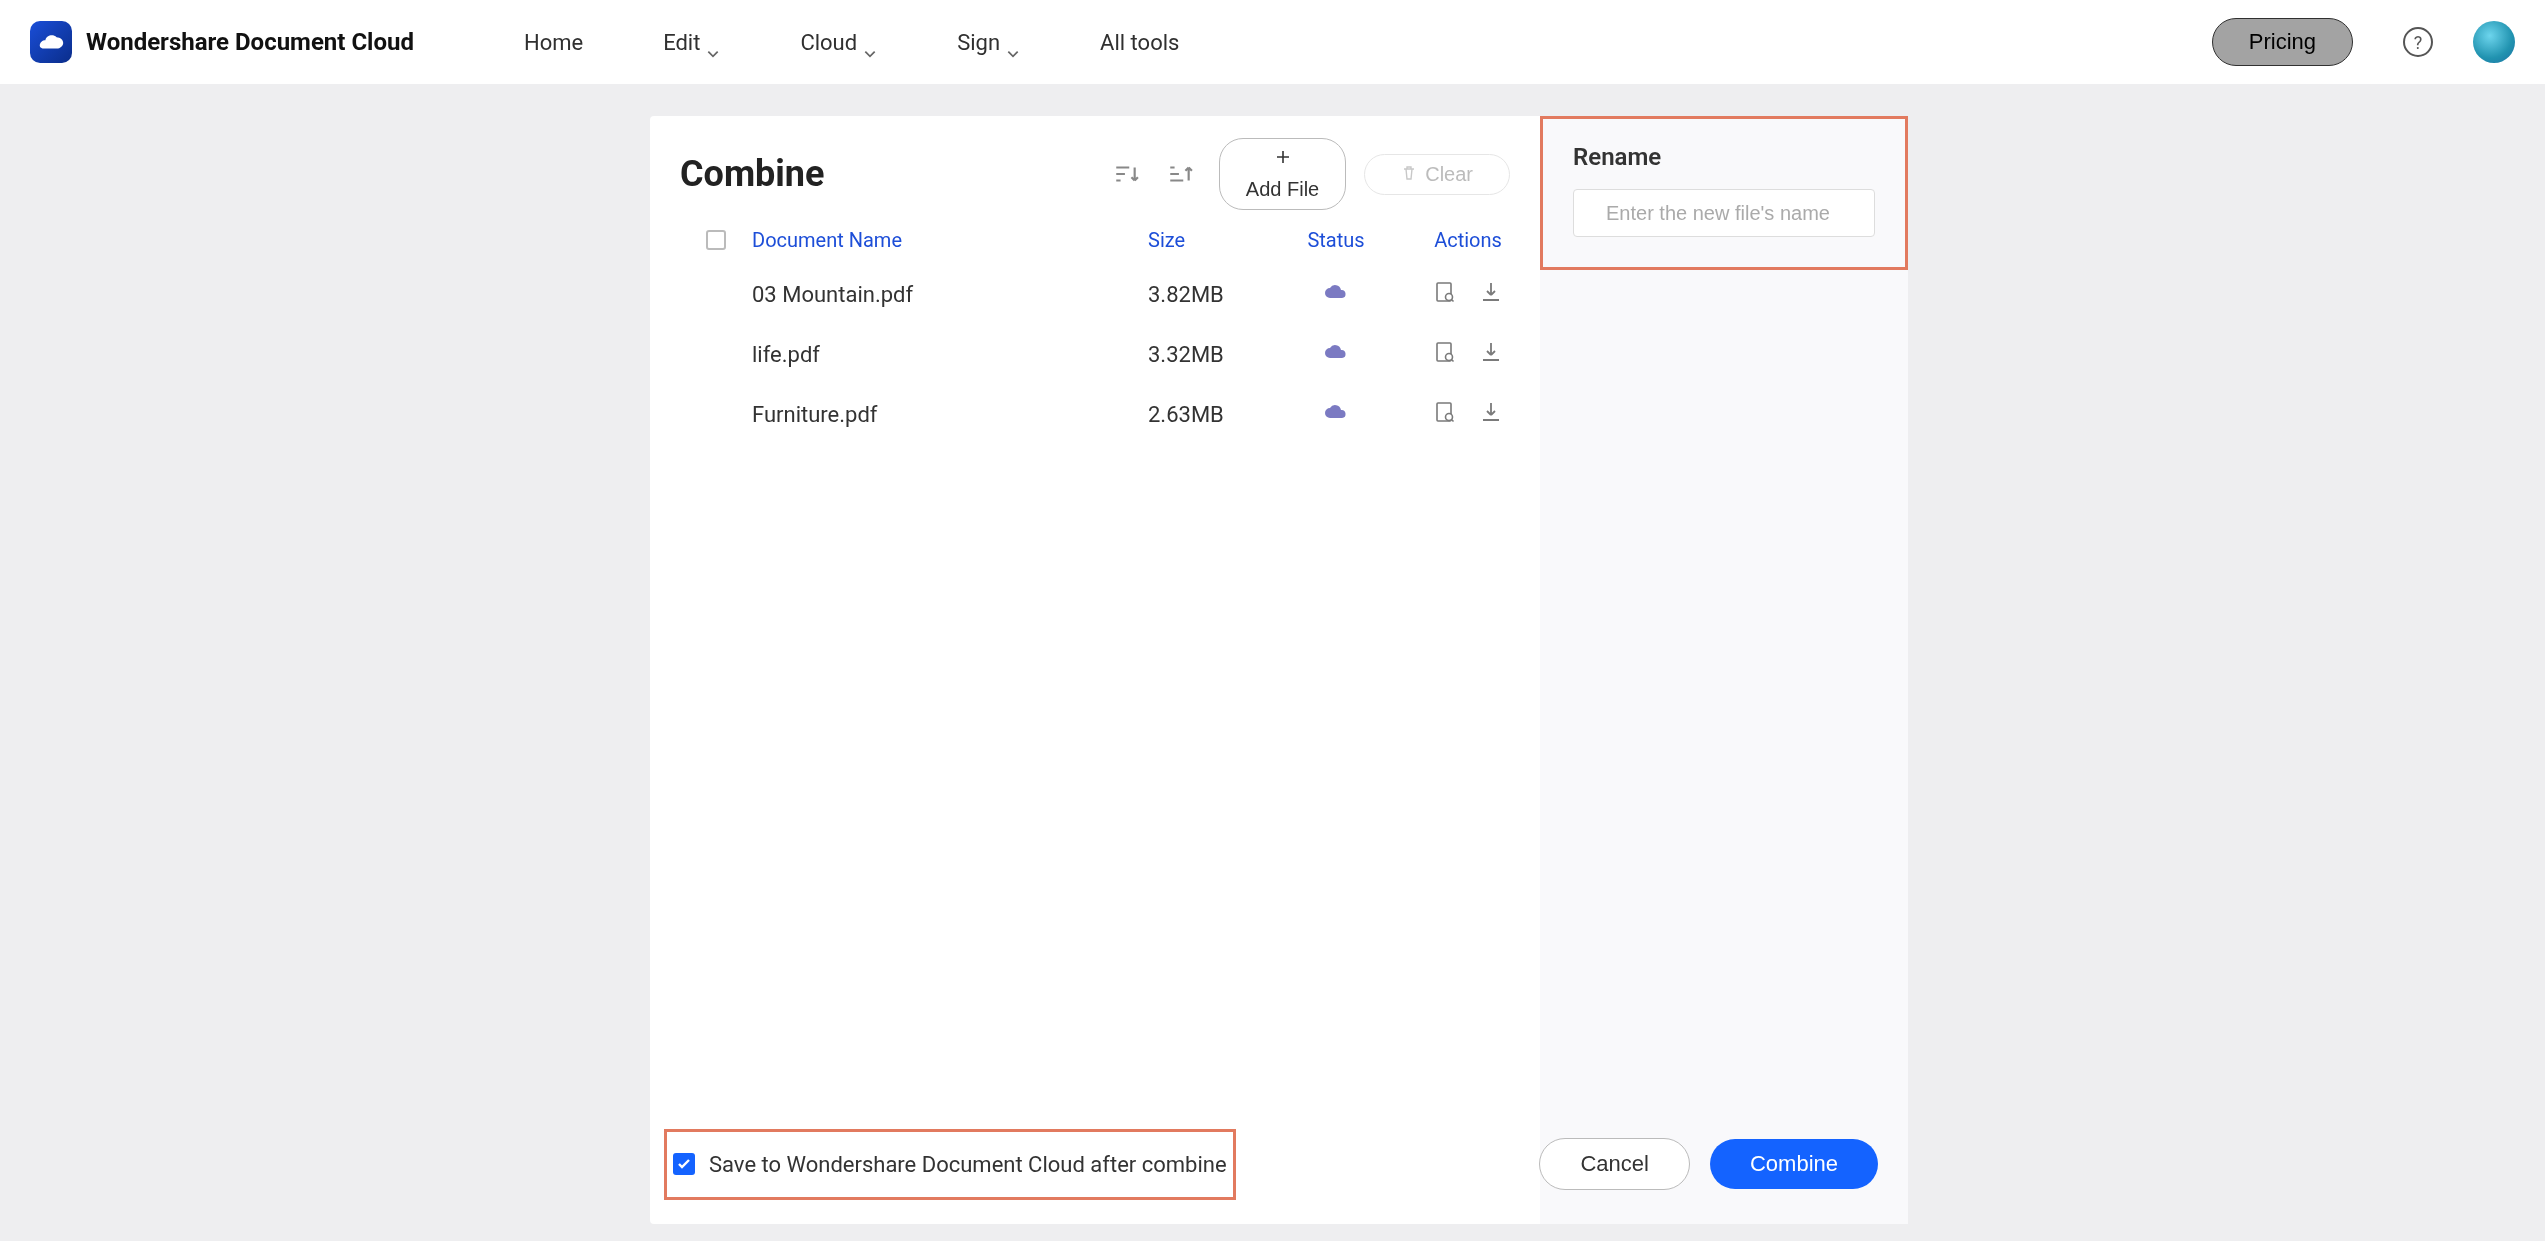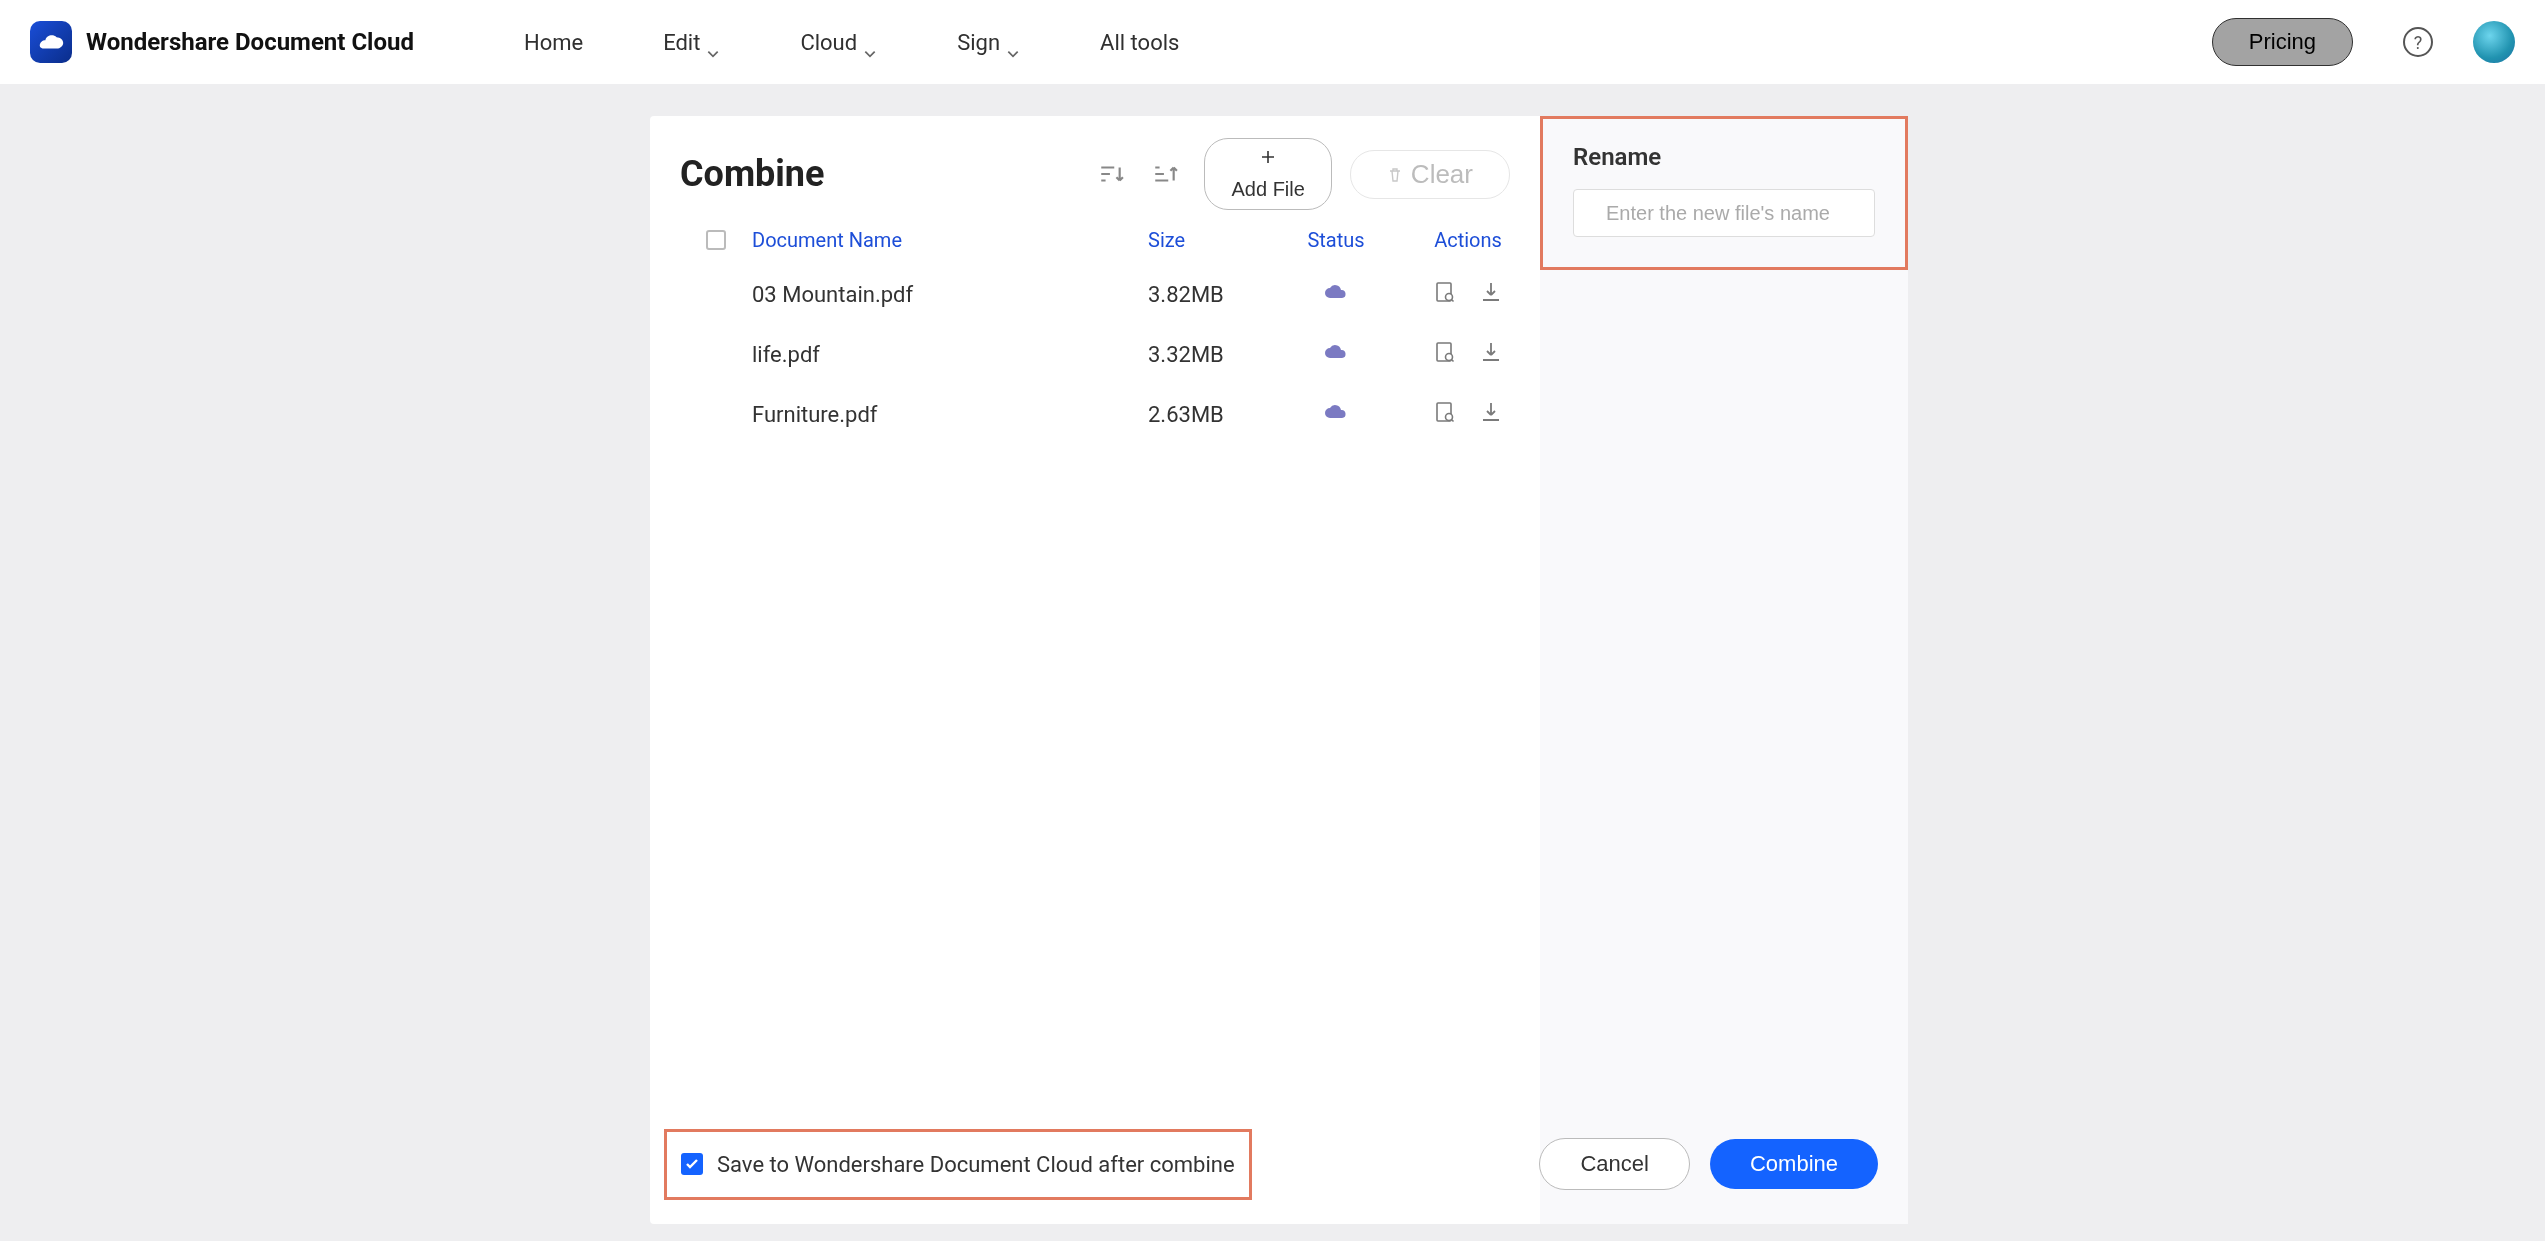--- a/index.html
+++ b/index.html
@@ -139,21 +139,21 @@
     margin-right: 18px;
     flex-direction: column;
   }
   .clear-btn {
     display: flex;
     align-items: center;
     gap: 8px;
     border: 1px solid #e6e6e6;
     border-radius: 24px;
     padding: 8px 36px;
-    font-size: 26px;
+    font-size: 20px;
     color: #bcbcbc;
     background: #fff;
     cursor: not-allowed;
     margin-right: 30px;
   }
   
   .table {
     width: 860px;
   }
   .thead {
@@ -223,21 +223,21 @@
     align-items: center;
     padding: 0 30px;
     position: relative;
     margin-top: auto;
   }
   .save-cloud-box {
     display: flex;
     align-items: center;
     gap: 14px;
     border: 3px solid #e27a5f;
-    padding: 20px 14px;
+    padding: 20px 6px;
     margin-left: -16px;
     justify-content: center;
   }
   .save-check {
     width: 22px;
     height: 22px;
     background: #1463ff;
     border-radius: 3px;
     display: flex;
     align-items: center;

